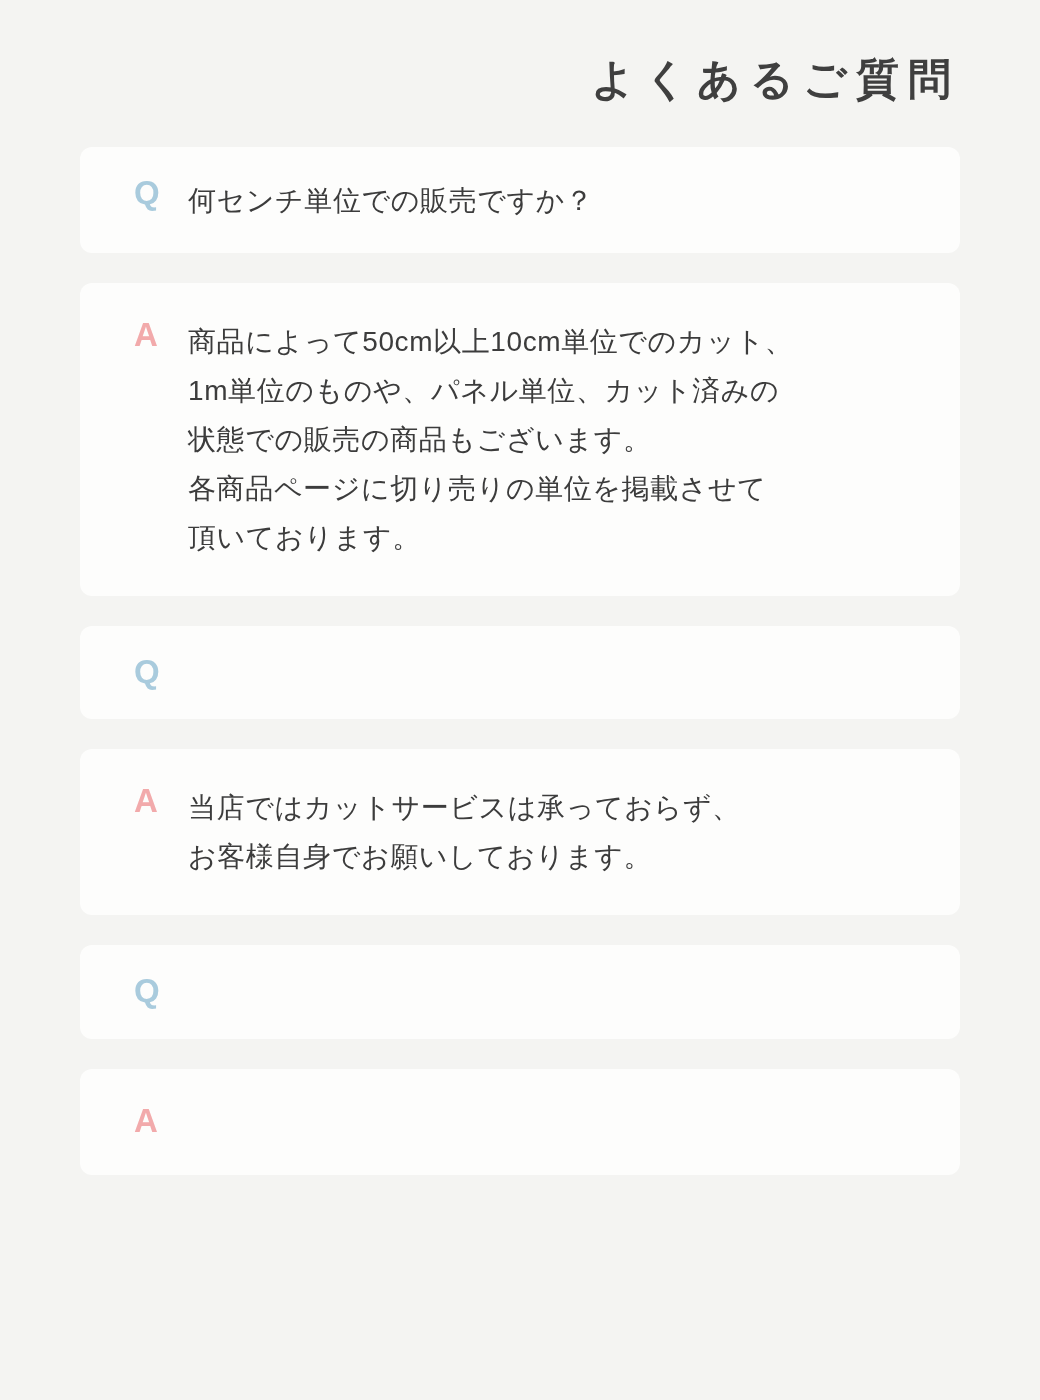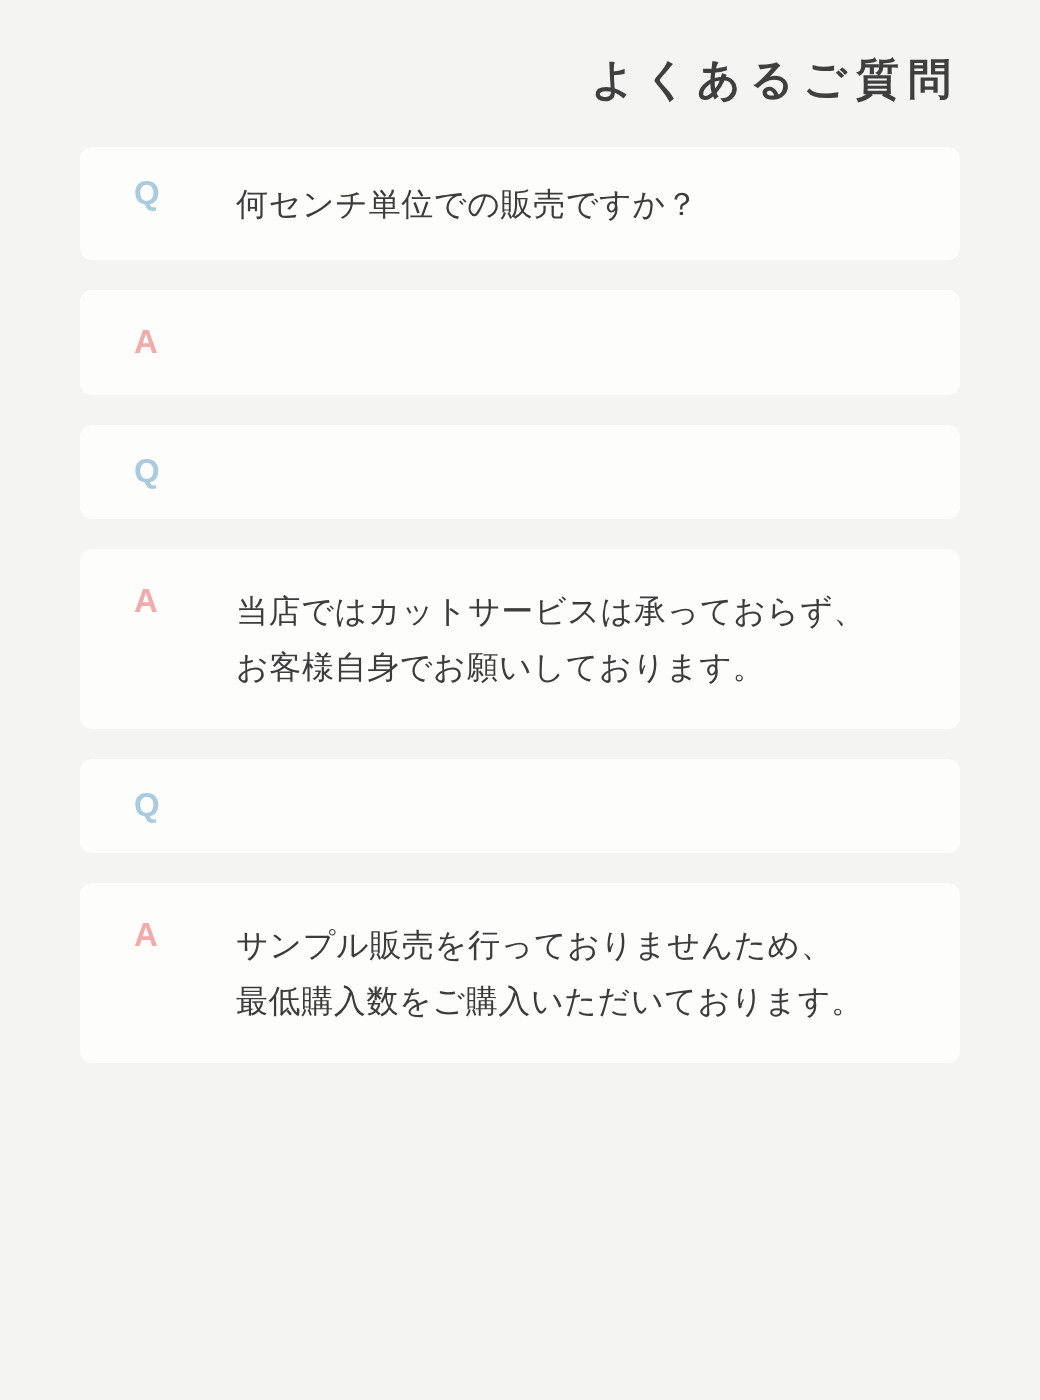--- a/index.html
+++ b/index.html
@@ -57,63 +57,65 @@
     width: 54px;
     flex: 0 0 54px;
   }
   .marker.q-marker {
     color: #a9cbdd;
   }
   .marker.a-marker {
     color: #f2aaab;
   }
   .faq-text {
-    font-size: 32px;
+    font-size: 28px;
     line-height: 1.75;
     color: #3c3c3c;
     letter-spacing: 0.6px;
     white-space: pre-line;
     padding-top: 2px;
-    margin-left: 48px;
   }
   .faq-card.q .faq-text {
     padding-top: 3px;
   }
 </style>
 </head>
 <body>
 
 <div class="page">
   <h1 class="page-title">よくあるご質問</h1>
 
   <div class="faq-list">
 
     <div class="faq-card q">
       <div class="marker q-marker">Q</div>
       <div class="faq-text">何センチ単位での販売ですか？</div>
     </div>
 
     <div class="faq-card a">
       <div class="marker a-marker">A</div>
+      <div class="faq-text">商品によって50cm以上10cm単位でのカット、
+1m単位のものや、パネル単位、カット済みの
+状態での販売の商品もございます。
+各商品ページに切り売りの単位を掲載させて
+頂いております。</div>
     </div>
 
     <div class="faq-card q">
       <div class="marker q-marker">Q</div>
     </div>
 
     <div class="faq-card a">
       <div class="marker a-marker">A</div>
       <div class="faq-text">当店ではカットサービスは承っておらず、
 お客様自身でお願いしております。</div>
     </div>
 
     <div class="faq-card q">
       <div class="marker q-marker">Q</div>
     </div>
 
     <div class="faq-card a">
       <div class="marker a-marker">A</div>
-      <div class="faq-text">サンプル販売を行っておりませんため、
-最低購入数をご購入いただいております。</div>
     </div>
 
   </div>
 </div>
 
 </body></html>

